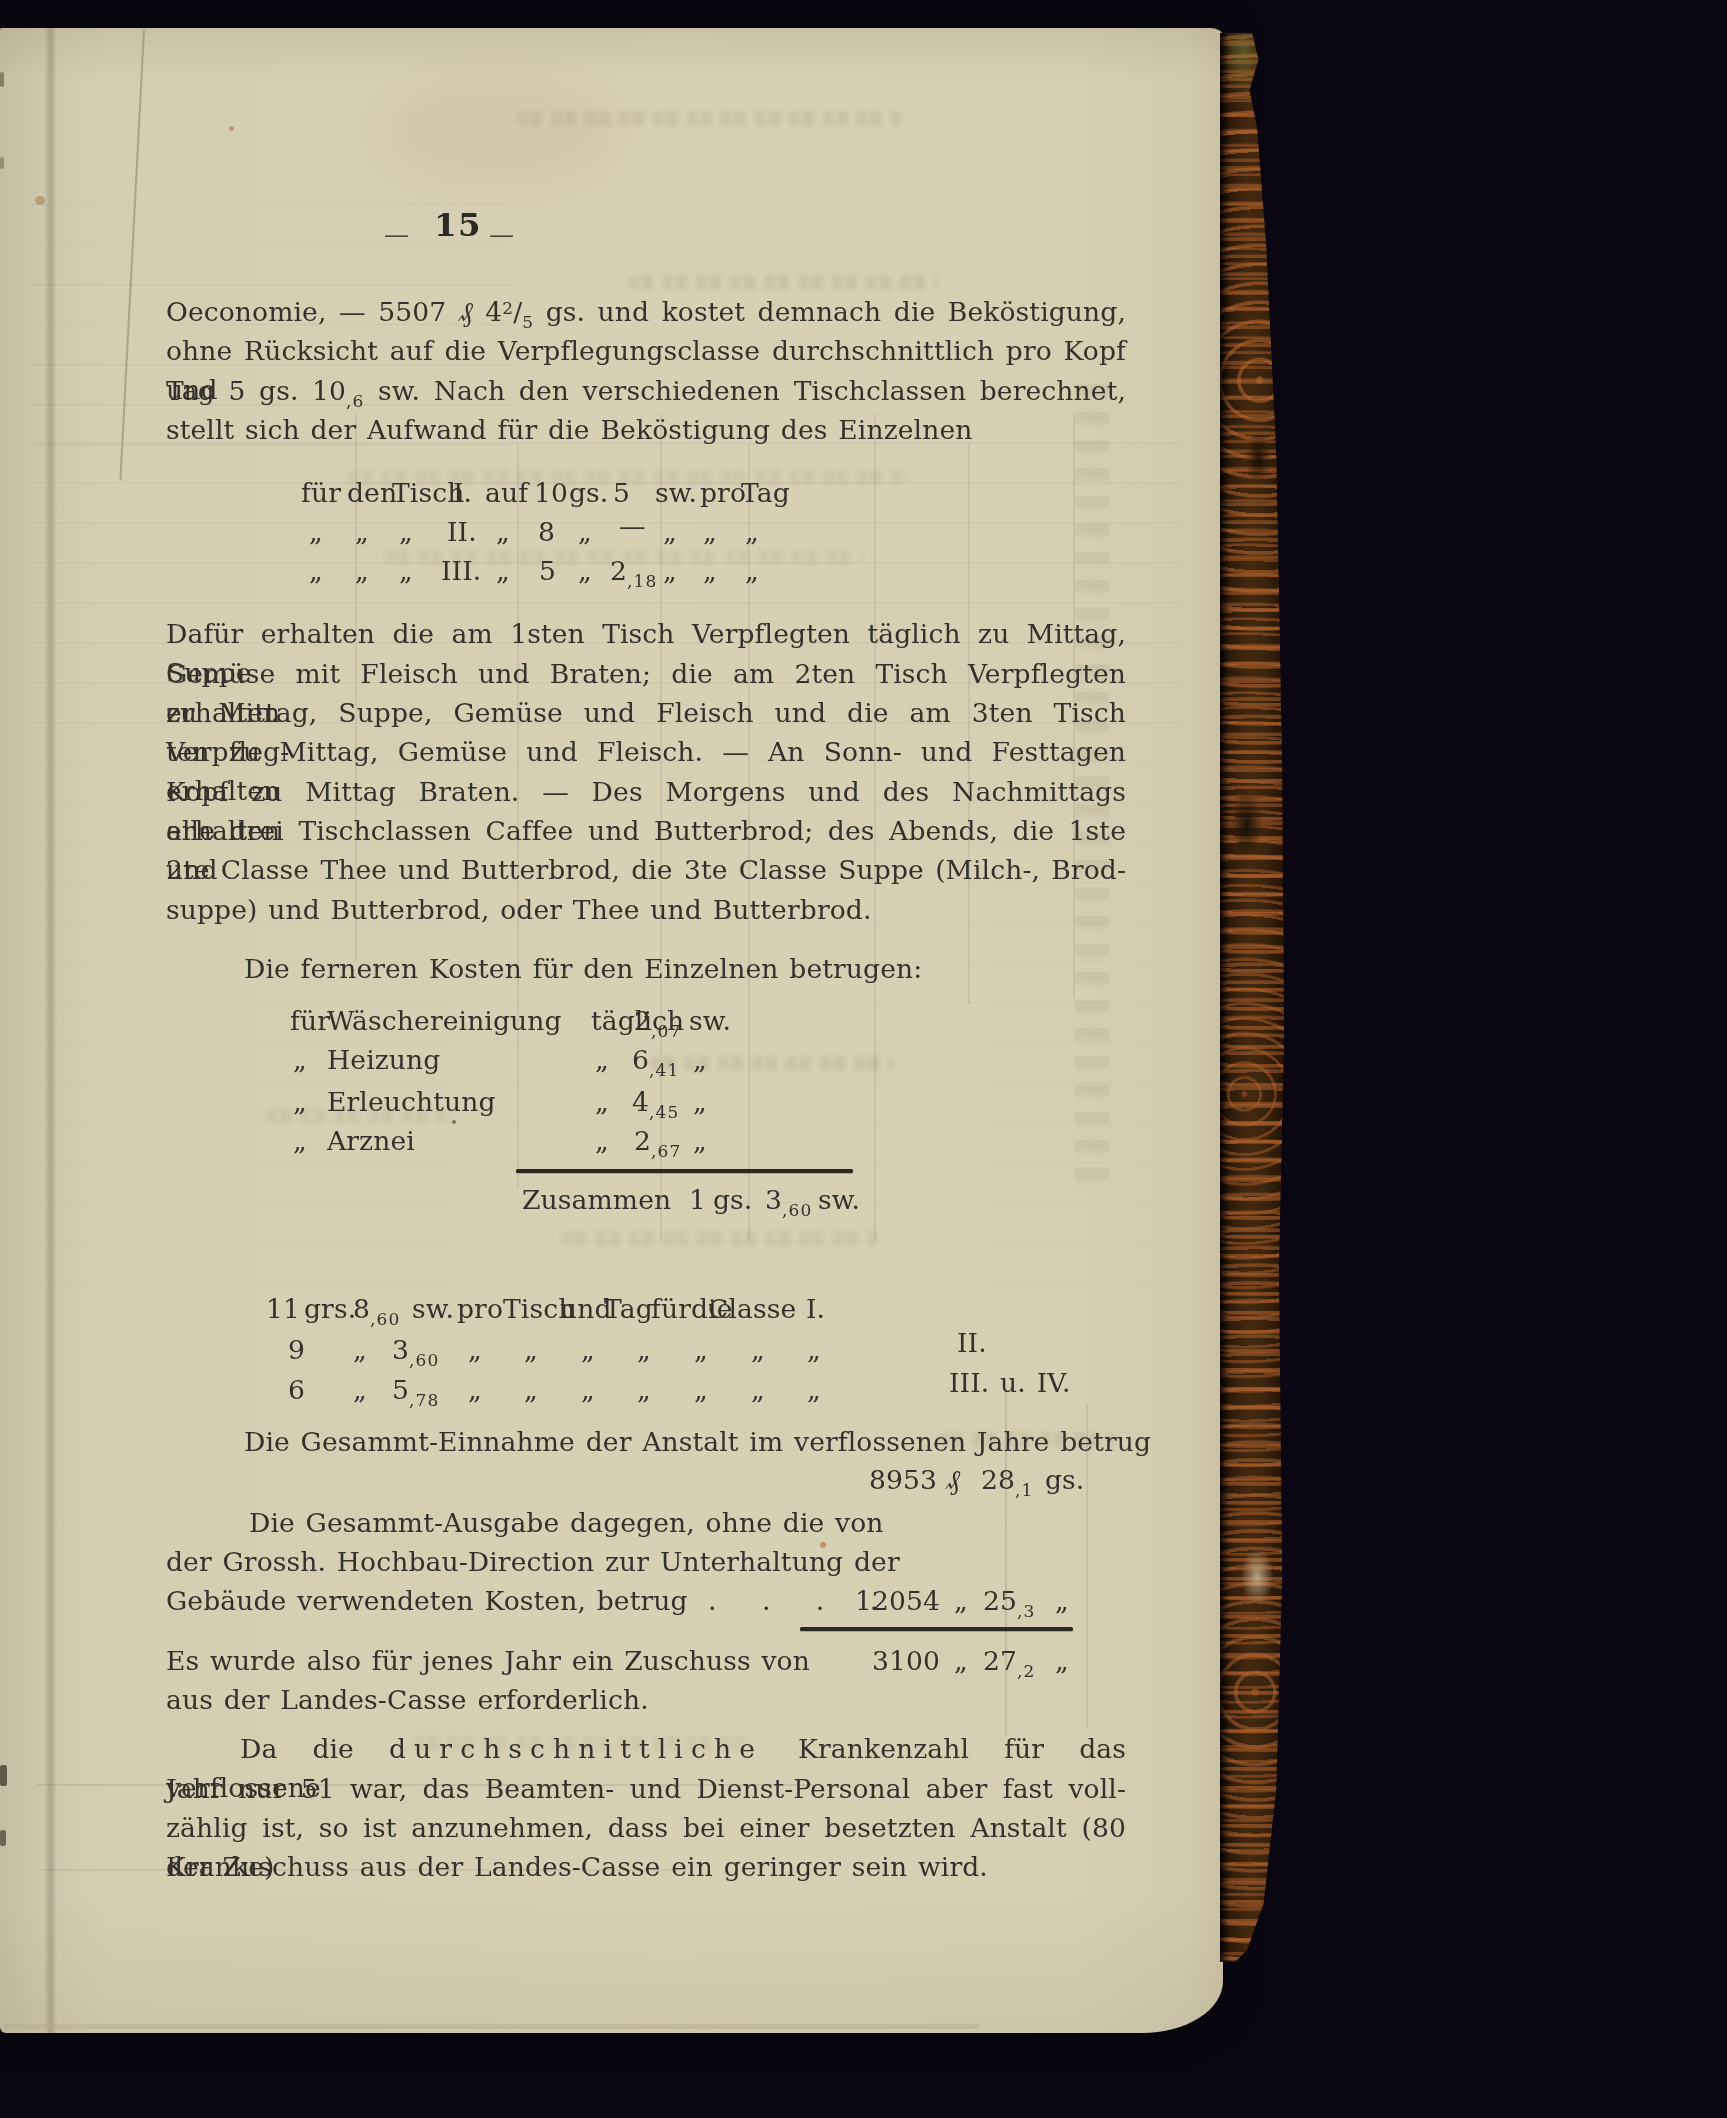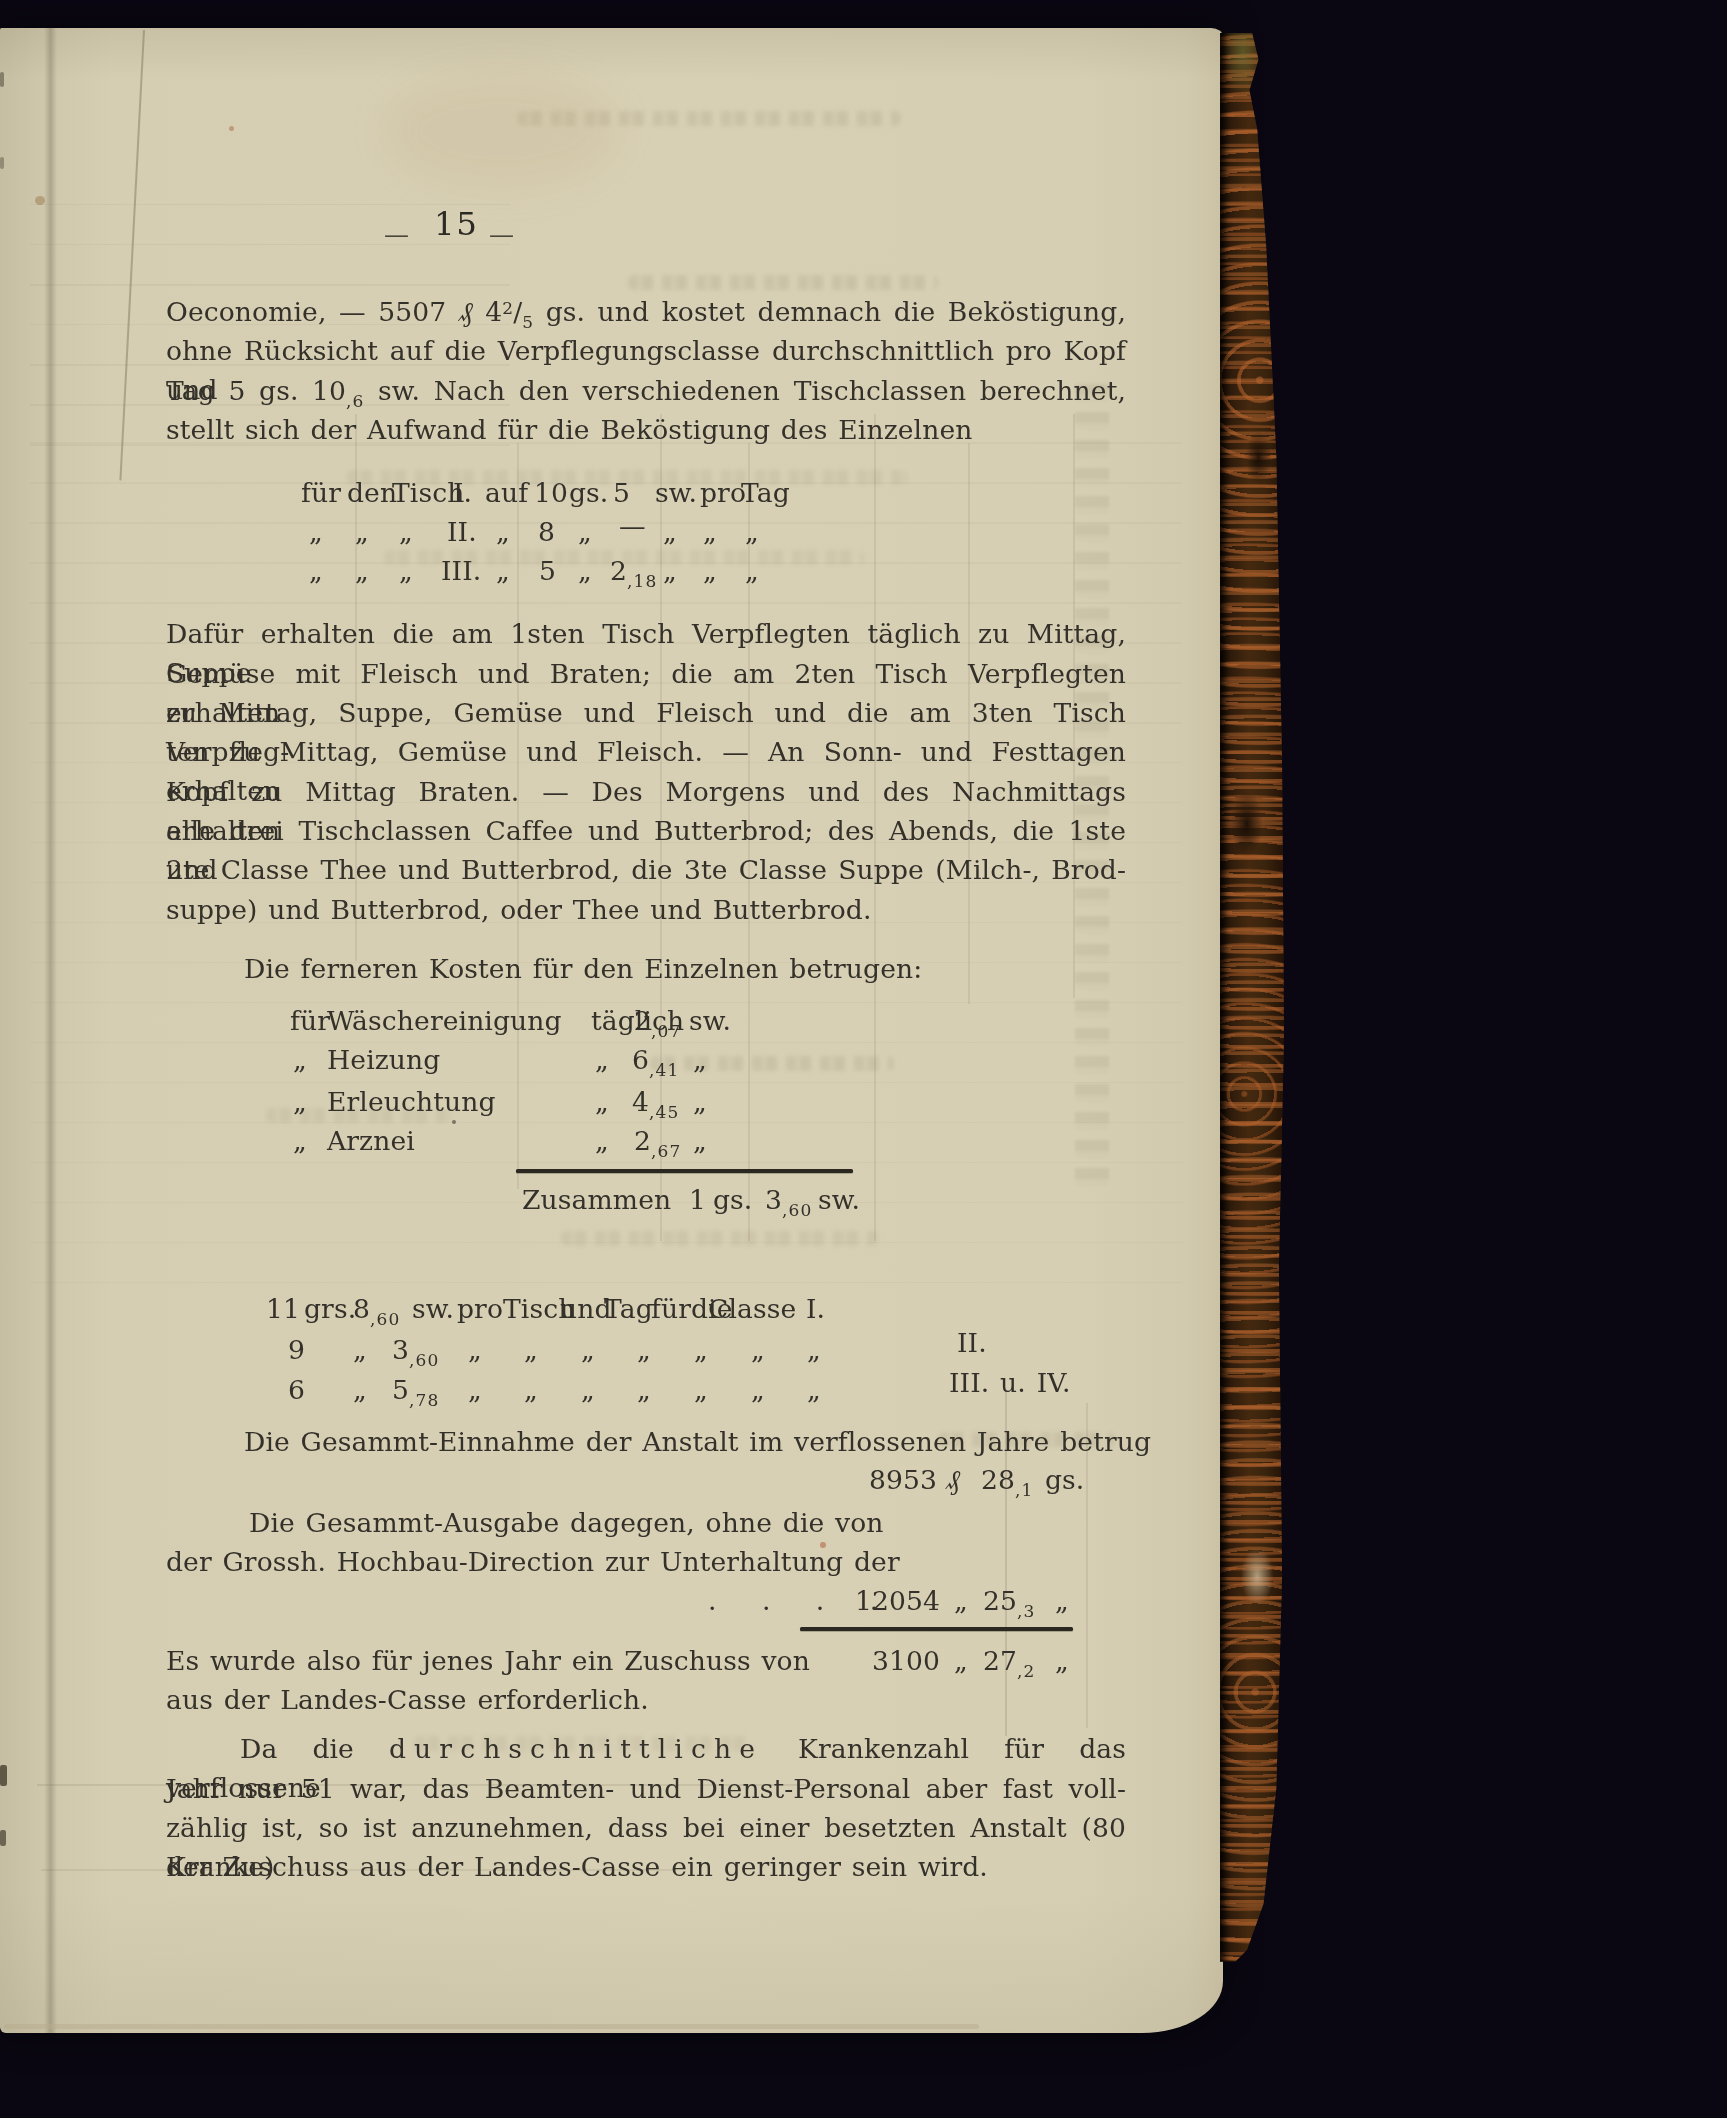--- a/index.html
+++ b/index.html
@@ -15,21 +15,21 @@
          font-size:26.6px;line-height:39px;word-spacing:2.2px;letter-spacing:0.1px;}
   .tk{position:absolute;white-space:nowrap;}
   .row{position:absolute;left:0;width:1223px;height:41px;}
   .jl{position:absolute;left:166px;width:960px;text-align:justify;text-align-last:justify;height:40px;white-space:normal;}
   .nl{position:absolute;left:166px;white-space:nowrap;}
   .fr{font-size:17px;letter-spacing:1.1px;vertical-align:-6.6px;line-height:0;}
   sup.s2{font-size:17px;vertical-align:7.4px;line-height:0;}
   sub.s5{font-size:17px;vertical-align:-6.6px;line-height:0;}
   .cur{font-style:italic;font-size:28px;}
   .dash{color:#4a453b;font-size:25px;}
-  .pgnum{font-weight:normal;font-size:32.5px;letter-spacing:1.5px;color:#2c2a24;}
+  .pgnum{font-weight:bold;font-size:32.5px;letter-spacing:1.5px;color:#2c2a24;}
   .sperr{letter-spacing:8.1px;}
   .dots{word-spacing:34px;letter-spacing:1.5px;}
   .rule{position:absolute;height:3.7px;background:#2b2821;border-radius:1.5px;box-shadow:0 0.7px 0 rgba(43,40,33,.35);}
   
   .ruled{position:absolute;background:repeating-linear-gradient(180deg, rgba(112,102,76,.10) 0 1.5px, transparent 1.5px 40px);}
   .vline{position:absolute;width:1.5px;background:rgba(80,73,55,.10);}
   .hline{position:absolute;height:1.5px;background:rgba(112,102,78,.28);}
   .ghost{position:absolute;height:14.8px;border-radius:5.9px;opacity:.38;filter:blur(2.2px);
          background:repeating-linear-gradient(90deg, rgba(108,98,72,.30) 0 9.6px, rgba(108,98,72,.10) 9.6px 14px, rgba(108,98,72,.32) 14px 25px, transparent 25px 34px);}
   .ghostv{position:absolute;width:34px;opacity:.40;filter:blur(1.5px);
@@ -252,20 +252,21 @@
     <div class="row" style="top:1432px">
       <span class="tk" style="left:869px">8953</span>
       <span class="tk cur" style="left:946px">₰</span>
       <span class="tk" style="left:981px"><span>28</span><sub class="fr">,1</sub></span>
       <span class="tk" style="left:1045px">gs.</span>
     </div>
 
     <div class="nl" style="top:1475px;left:249px">Die Gesammt-Ausgabe dagegen, ohne die von</div>
     <div class="nl" style="top:1514px">der Grossh. Hochbau-Direction zur Unterhaltung der</div>
     <div class="row" style="top:1553px">
+      <span class="tk" style="left:166px">Gebäude verwendeten Kosten, betrug</span>
       <span class="tk dots" style="left:708px">. . . .</span>
       <span class="tk" style="left:855px">12054</span>
       <span class="tk" style="left:954px">„</span>
       <span class="tk" style="left:983px"><span>25</span><sub class="fr">,3</sub></span>
       <span class="tk" style="left:1055px">„</span>
     </div>
     <div class="rule" style="left:800px;top:1599px;width:273px"></div>
 
     <div class="row" style="top:1613px">
       <span class="tk" style="left:166px">Es wurde also für jenes Jahr ein Zuschuss von</span>

